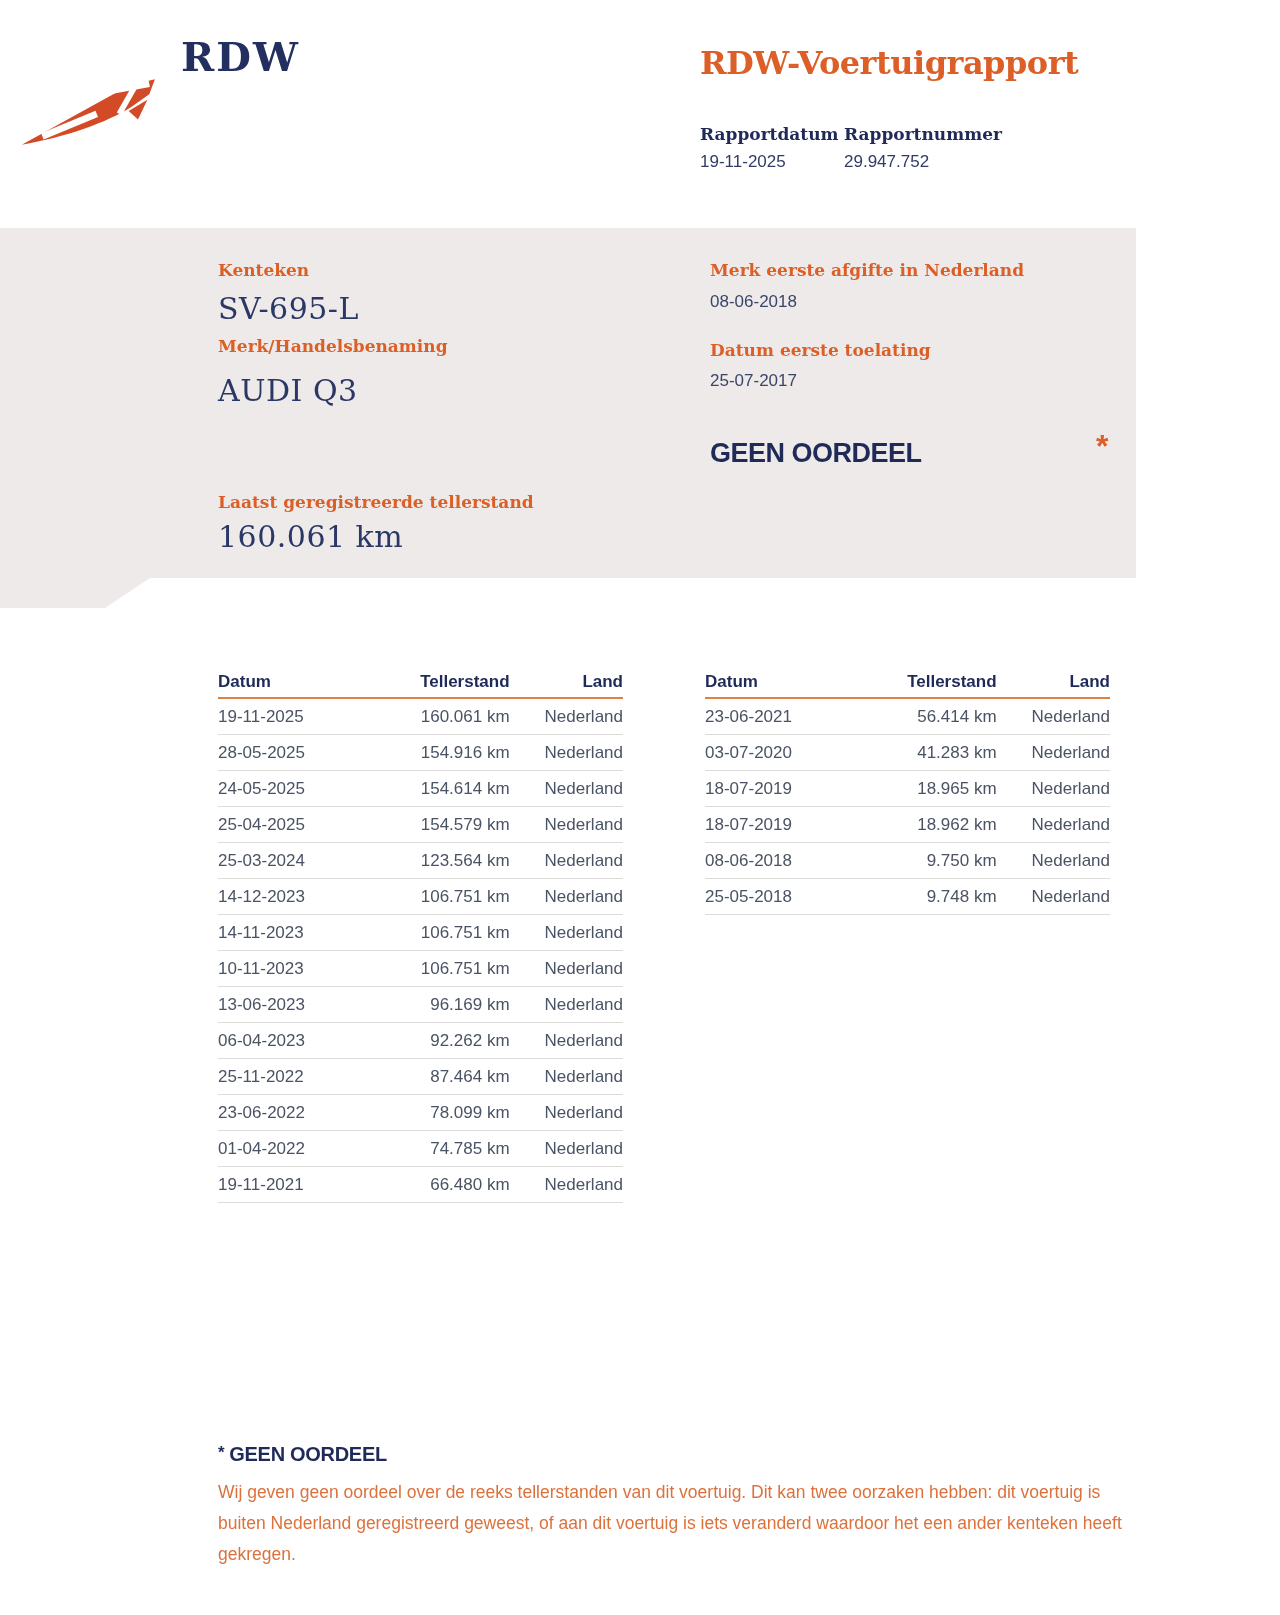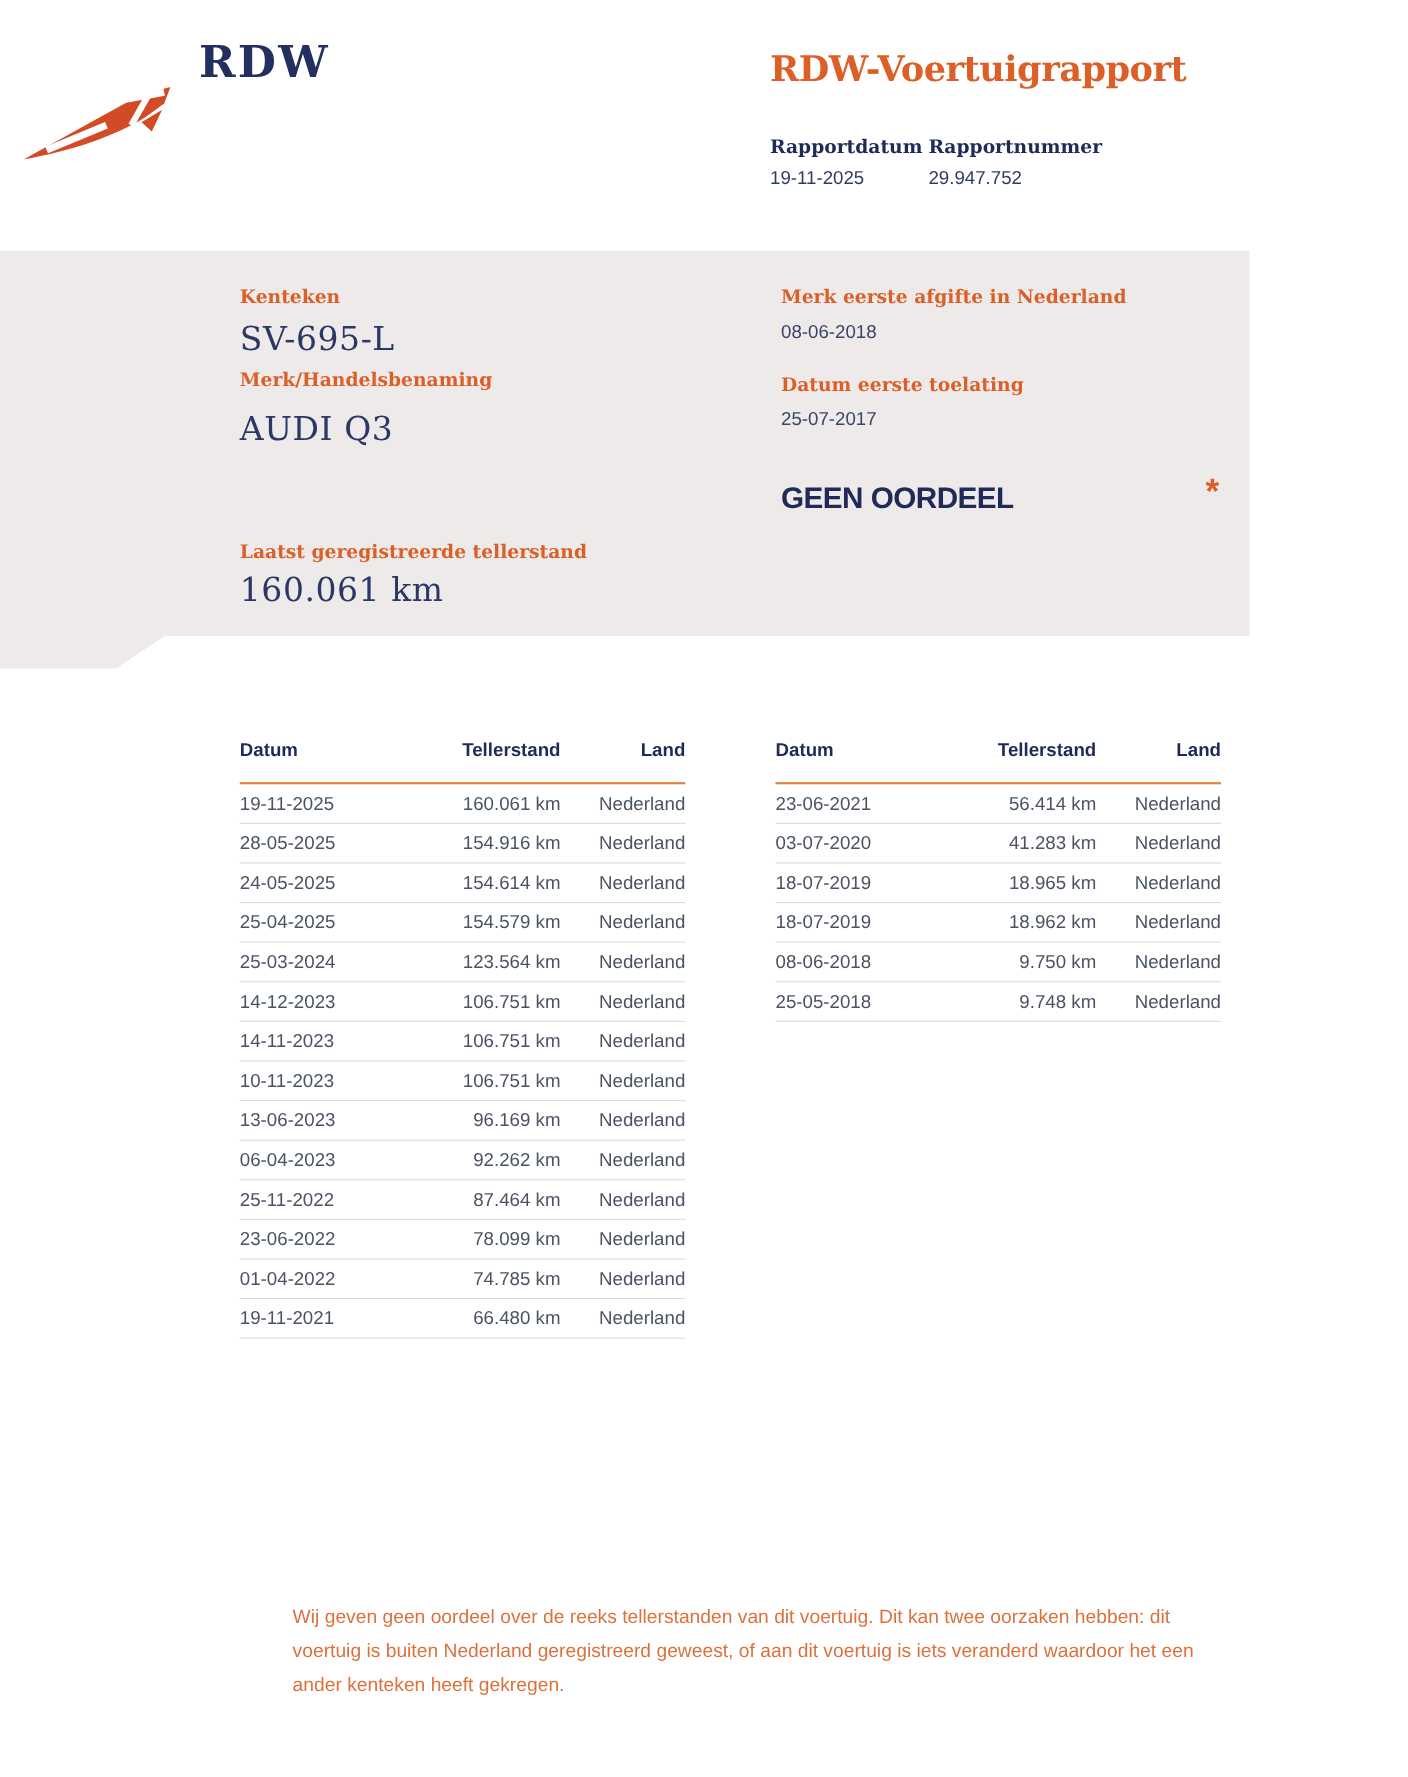--- a/index.html
+++ b/index.html
@@ -29,34 +29,34 @@
   .verdict{position:absolute;left:710px;top:438px;font-size:27px;font-weight:800;
          color:#1F2A58;letter-spacing:-0.5px;}
   .verdict-star{position:absolute;left:1096px;top:428px;font-size:32px;font-weight:700;
          color:#DB5F27;}
 
   
   .tables{position:absolute;left:218px;top:662px;}
   .section-title{font-family:"DejaVu Serif",serif;font-weight:700;font-size:18px;color:#DB5F27;}
   .tables-row{display:flex;gap:82px;margin-top:10px;align-items:flex-start;}
   .ttable{width:405px;}
-  .thead{display:flex;align-items:flex-start;padding-bottom:19px;border-bottom:2px solid #E0813E;
+  .thead{display:flex;align-items:flex-start;padding-bottom:5px;border-bottom:2px solid #E0813E;
          font-weight:700;font-size:17px;color:#1F2A58;}
   .trow{display:flex;align-items:center;height:35px;border-bottom:1px solid #DBDBDB;
          font-size:17px;color:#4A5363;}
   .tcell{overflow:hidden;white-space:nowrap;}
   .c0{flex:0 0 34%;text-align:left;}
   .c1{flex:0 0 38%;text-align:right;}
   .c2{flex:1 1 auto;text-align:right;}
 
   
   .footnote{position:absolute;left:218px;top:1443px;width:910px;}
   .footnote-title{font-size:20px;font-weight:800;color:#1F2A58;letter-spacing:-0.3px;}
   .footnote-title .star{font-size:17px;vertical-align:3px;margin-right:5px;}
-  .footnote-text{margin-top:11px;font-size:17.5px;line-height:31px;color:#DC713C;margin-left:48px;}
+  .footnote-text{margin-top:11px;font-size:17.5px;line-height:31px;color:#DC713C;}
 </style>
 </head>
 <body>
 
 <div class="page">
 
   <svg class="logo" viewBox="0 0 160 95" xmlns="http://www.w3.org/2000/svg">
     <path d="M4 91 L118 28 L134 24 L146 21 L140 37 L122 50 C 94 68 50 83 4 91 Z" fill="#D34B26"></path>
     <path d="M118 55 L138 43 L128 64 Z" fill="#D34B26"></path>
     <g stroke="#ffffff" stroke-width="7">
@@ -216,16 +216,17 @@
               <div class="tcell c1">9.748 km</div>
               <div class="tcell c2">Nederland</div>
             </div>
           </div>
       </div>
 
     </div>
   </div>
 
   <div class="footnote">
+    <div class="footnote-title"><span class="star">*</span><span>GEEN OORDEEL</span></div>
     <div class="footnote-text">Wij geven geen oordeel over de reeks tellerstanden van dit voertuig. Dit kan twee oorzaken hebben: dit voertuig is buiten Nederland geregistreerd geweest, of aan dit voertuig is iets veranderd waardoor het een ander kenteken heeft gekregen.</div>
   </div>
 
 </div>
 
 </body></html>

